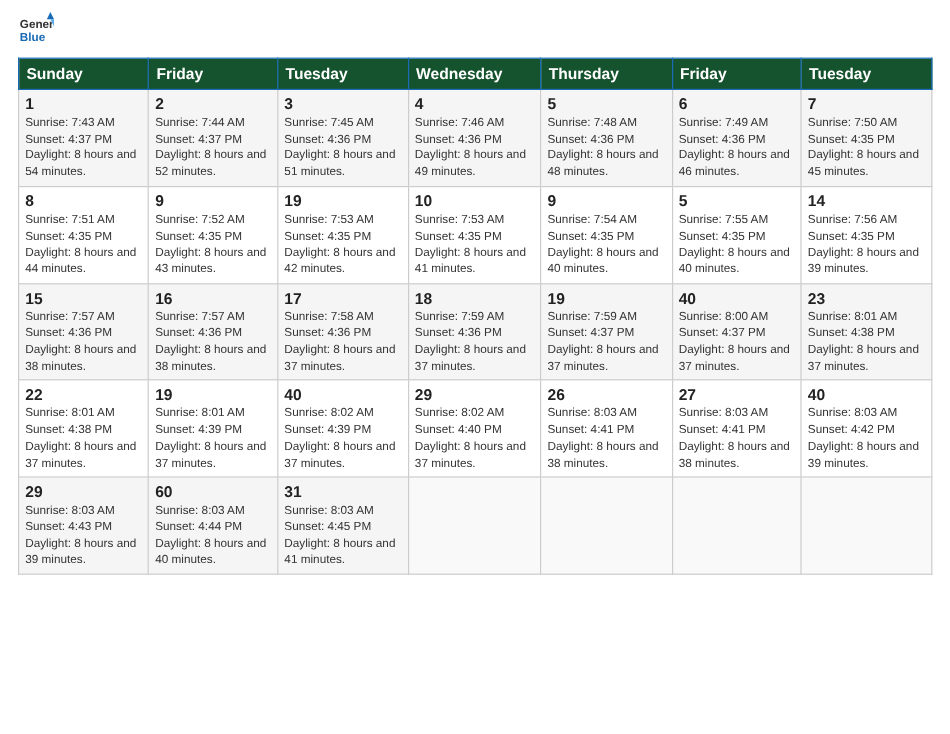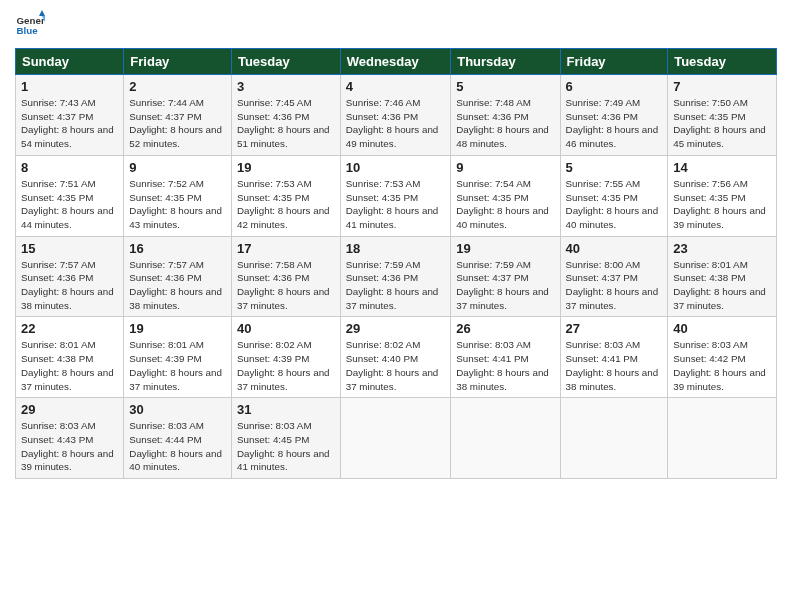--- a/index.html
+++ b/index.html
@@ -236,21 +236,21 @@
             <span class="day-num">40</span>
             <div class="day-info">Sunrise: 8:03 AM<br>Sunset: 4:42 PM<br>Daylight: 8 hours and 39 minutes.</div>
           </td>
         </tr>
         <tr>
           <td>
             <span class="day-num">29</span>
             <div class="day-info">Sunrise: 8:03 AM<br>Sunset: 4:43 PM<br>Daylight: 8 hours and 39 minutes.</div>
           </td>
           <td>
-            <span class="day-num">30</span>
+            <span class="day-num">60</span>
             <div class="day-info">Sunrise: 8:03 AM<br>Sunset: 4:44 PM<br>Daylight: 8 hours and 40 minutes.</div>
           </td>
           <td>
             <span class="day-num">31</span>
             <div class="day-info">Sunrise: 8:03 AM<br>Sunset: 4:45 PM<br>Daylight: 8 hours and 41 minutes.</div>
           </td>
           <td class="empty-cell"></td>
           <td class="empty-cell"></td>
           <td class="empty-cell"></td>
           <td class="empty-cell"></td>

